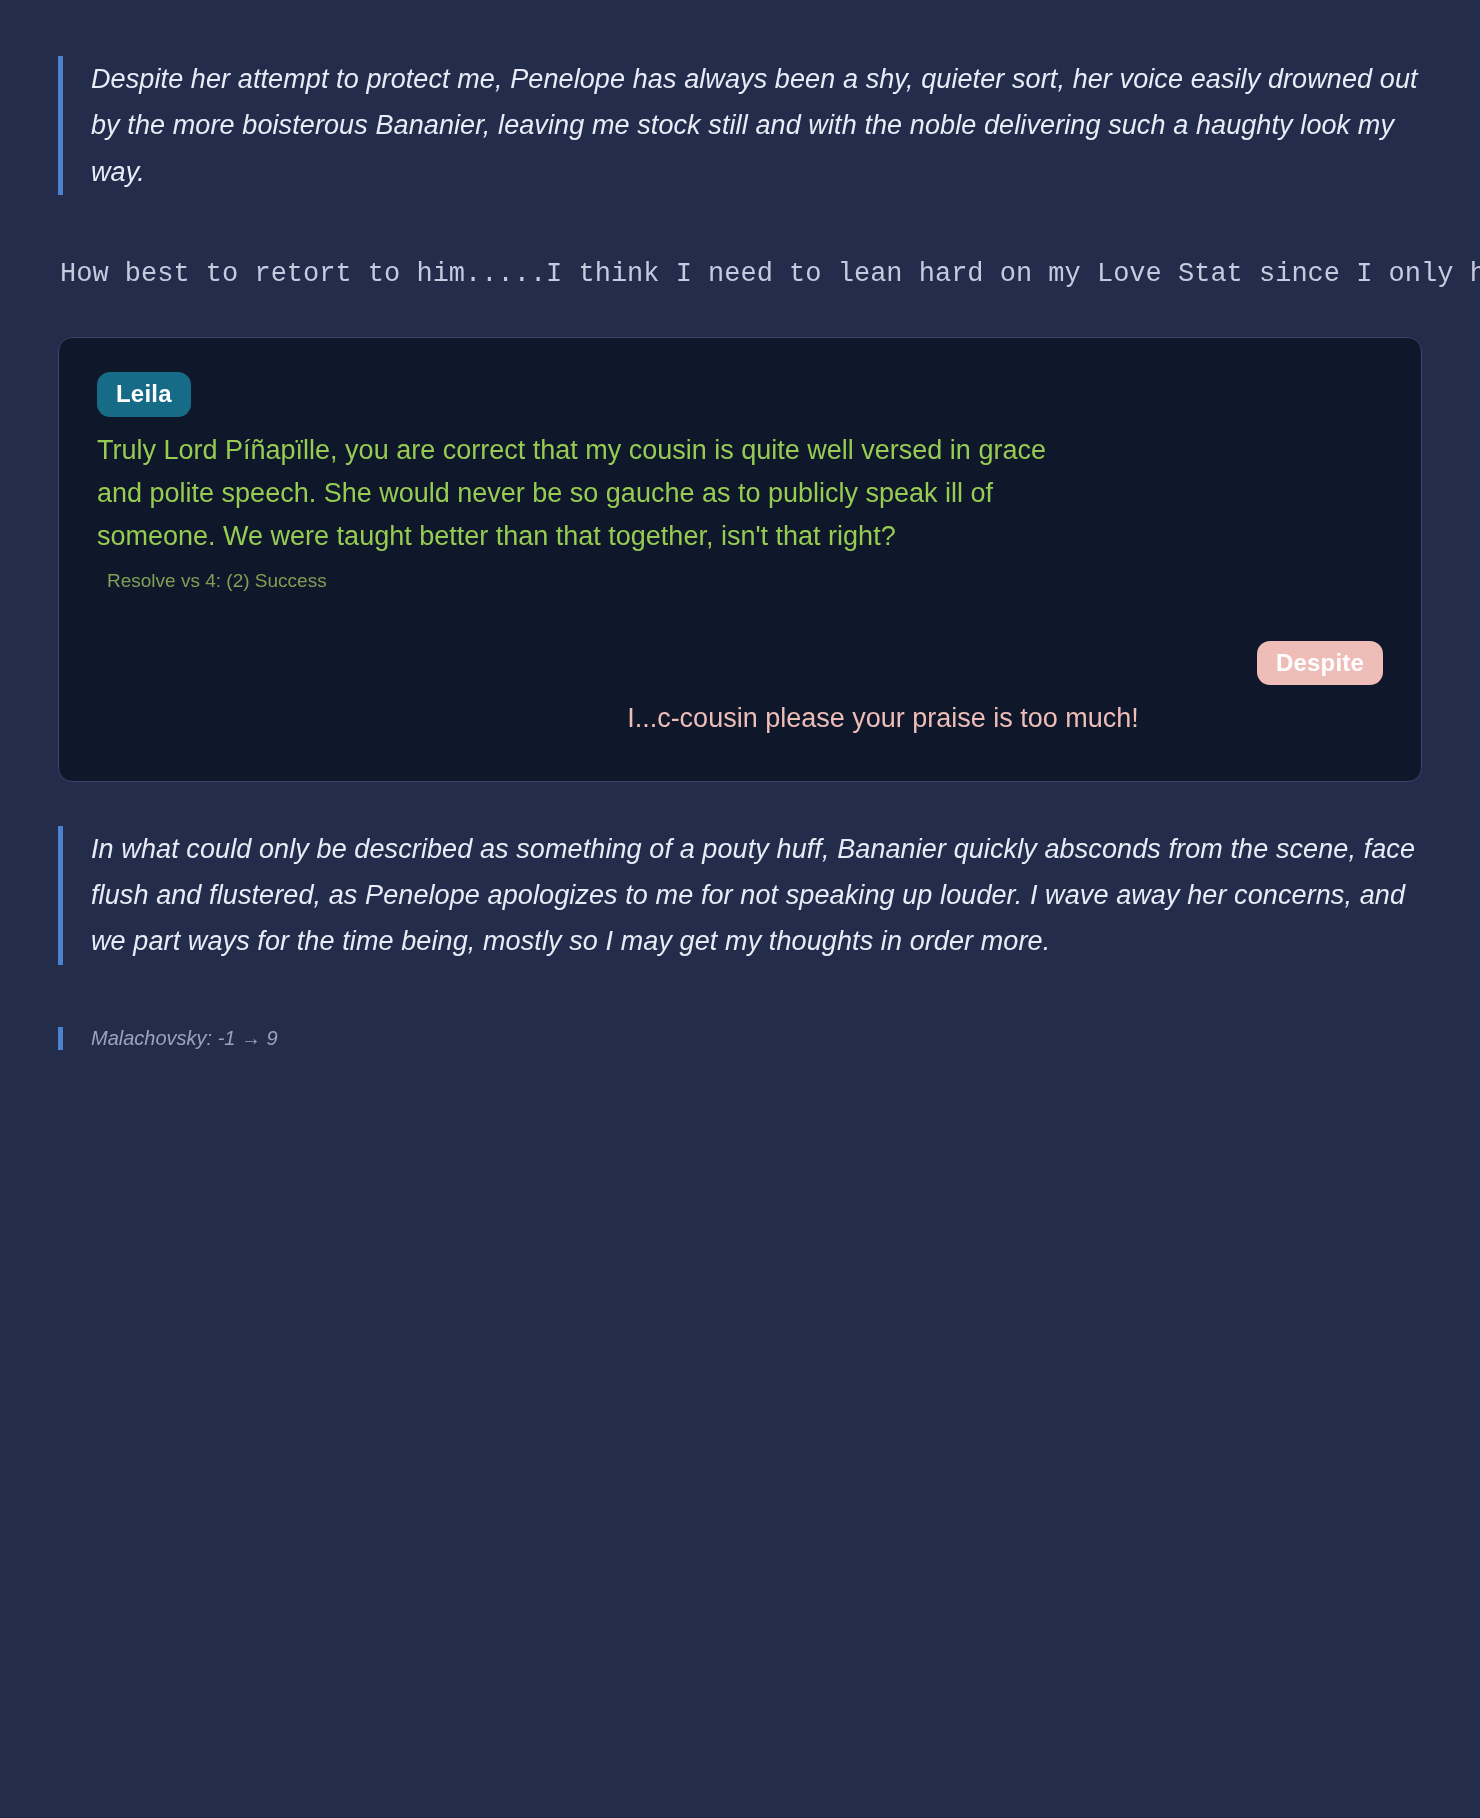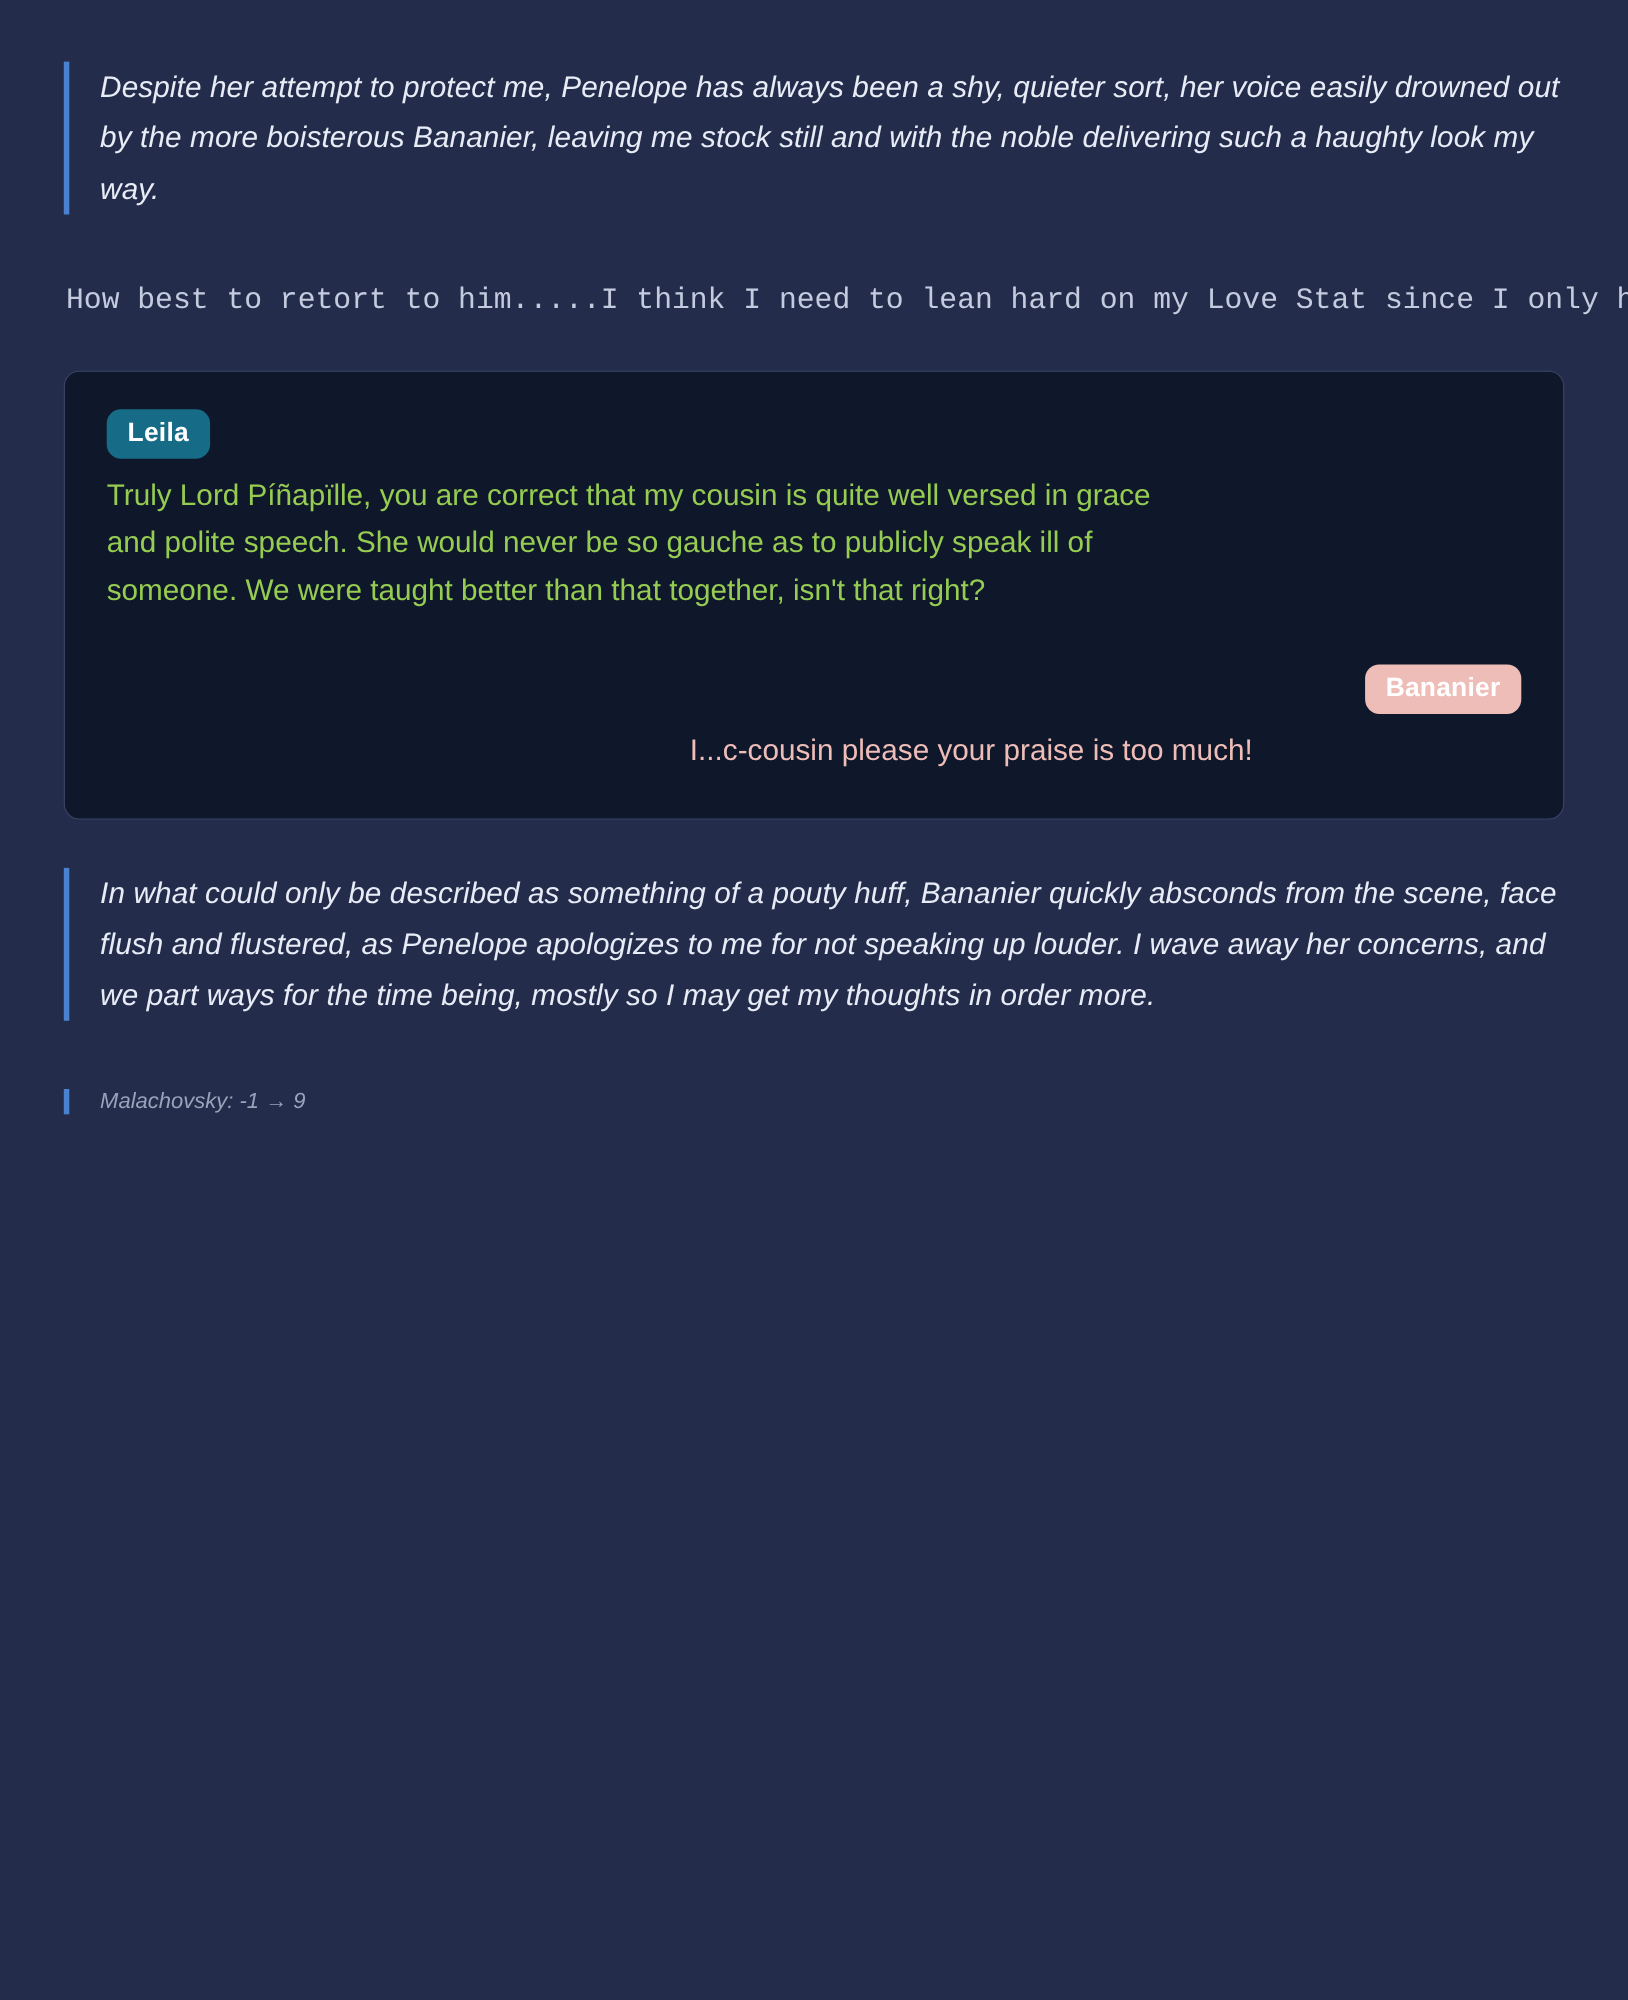--- a/index.html
+++ b/index.html
@@ -126,24 +126,25 @@
 
   <pre class="mono-block">How best to retort to him.....I think I need to lean hard on my Love Stat since I only have today, and tomorrow See if I can let this insult flow off me like water off a ducks back</pre>
 
   <div class="gap-2"></div>
 
   <div class="card">
 
     <div class="msg">
       <span class="name-badge badge-leila">Leila</span>
       <p class="msg-text text-leila">Truly Lord Píñapïlle, you are correct that my cousin is quite well versed in grace and polite speech. She would never be so gauche as to publicly speak ill of someone. We were taught better than that together, isn't that right?</p>
+      <div class="roll-note">Resolve vs 4: (2) Success</div>
     </div>
 
     <div class="msg right">
-      <span class="name-badge badge-penelope">Bananier</span>
+      <span class="name-badge badge-penelope">Despite</span>
       <p class="msg-text text-penelope">I...c-cousin please your praise is too much!</p>
     </div>
 
 
   </div>
 
   <div class="gap-3"></div>
 
   <blockquote class="narration">
     <p>In what could only be described as something of a pouty huff, Bananier quickly absconds from the scene, face flush and flustered, as Penelope apologizes to me for not speaking up louder. I wave away her concerns, and we part ways for the time being, mostly so I may get my thoughts in order more.</p>

